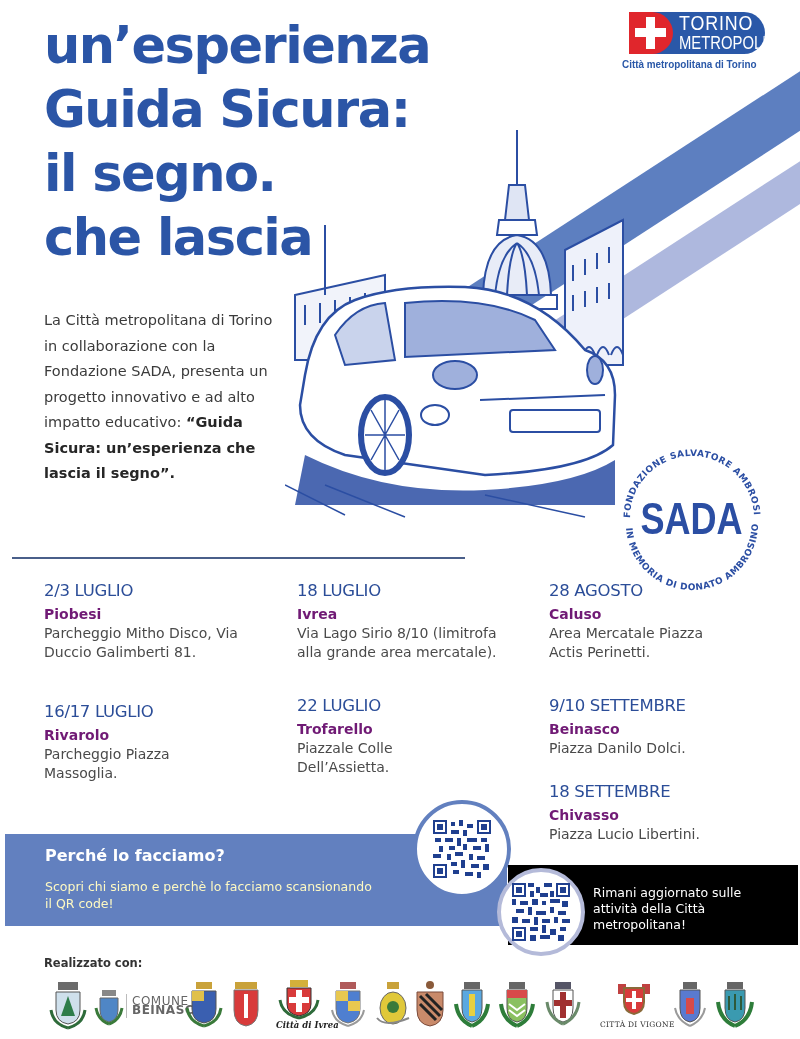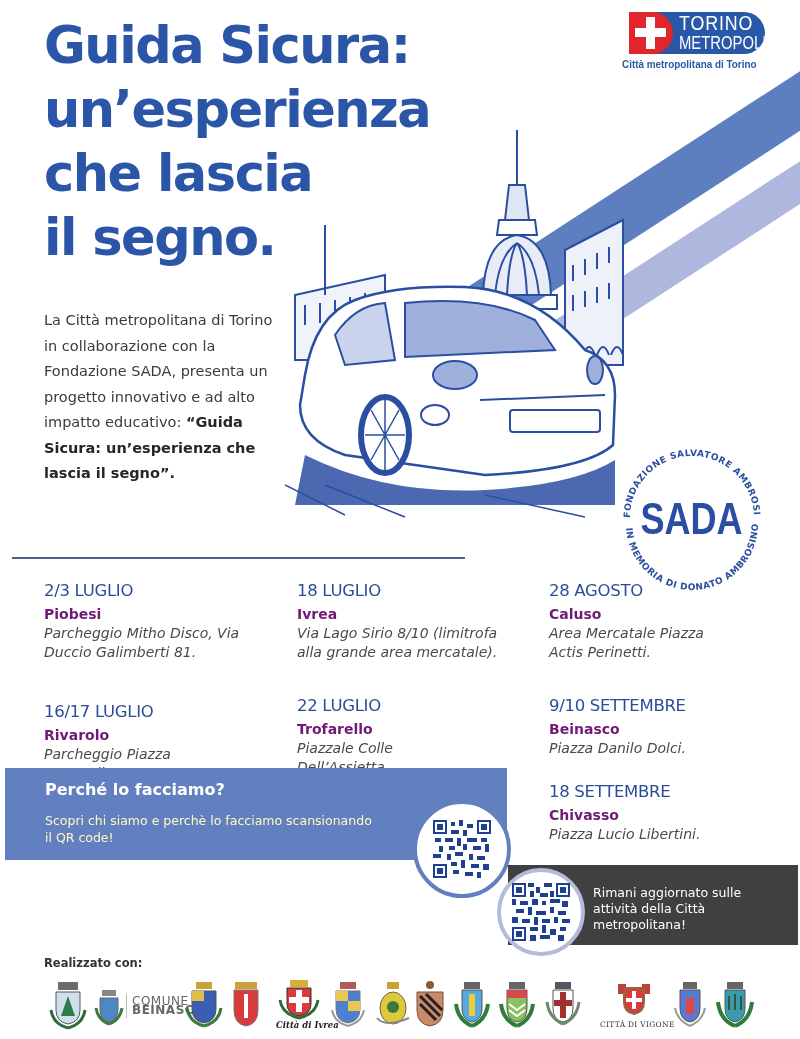--- a/index.html
+++ b/index.html
@@ -36,45 +36,45 @@
 
   
   .sada { left: 612px; top: 438px; width: 160px; height: 160px; }
 
   .divider { left: 12px; top: 557px; width: 453px; height: 2px; background: #4a5f8a; }
 
   
   .event { position: absolute; width: 240px; }
   .event .date { color: #2b4d98; font-weight: normal; font-size: 16.5px; line-height: 22px; letter-spacing: -0.3px; white-space: nowrap; }
   .event .town { color: #701a75; font-weight: bold; font-size: 14px; line-height: 19px; margin-top: 3px; }
-  .event .addr { color: #4a4a4a; font-size: 14px; line-height: 18.5px; font-style: italic; }
-
-  
-  .panel1 { left: 5px; top: 768px; width: 502px; height: 92px; background: #6280bf; border-radius: 0 0 0 0; }
+  .event .addr { color: #4a4a4a; font-size: 14px; line-height: 18.5px; }
+
+  
+  .panel1 { left: 5px; top: 834px; width: 502px; height: 92px; background: #6280bf; border-radius: 0 0 0 0; }
   .panel1-title { position: absolute; left: 40px; top: 12px; color: #fff; font-weight: bold; font-size: 16px; }
   .panel1-text { position: absolute; left: 40px; top: 44px; color: #fef9c3; font-size: 12.5px; line-height: 17px; width: 330px; }
   .qr-circle1 { left: 413px; top: 800px; width: 98px; height: 98px; border-radius: 50%; background: #fff; border: 4px solid #6280bf; }
-  .panel2 { left: 508px; top: 865px; width: 290px; height: 80px; background: #404040; }
+  .panel2 { left: 508px; top: 865px; width: 290px; height: 80px; background: #000000; }
   .panel2-text { position: absolute; left: 85px; top: 20px; width: 190px; color: #fff; font-size: 12.5px; line-height: 16px; }
   .qr-circle2 { left: 497px; top: 868px; width: 88px; height: 88px; border-radius: 50%; background: #fff; border: 4px solid #b4bad9; }
   .qr { position: absolute; }
 
   .realizzato { left: 44px; top: 956px; font-weight: bold; font-size: 11.5px; color: #333; }
 
   .crests { left: 44px; top: 980px; width: 740px; height: 52px; }
   .crest { position: absolute; top: 0; }
 </style>
 </head>
 <body>
 
 <div class="abs headline">
+  <div>un’esperienza</div>
   <div>Guida Sicura:</div>
-  <div>un’esperienza</div>
+  <div>il segno.</div>
   <div>che lascia</div>
-  <div>il segno.</div>
 </div>
 
 <div class="abs logo">
   <div class="logo-badge">
     <div class="logo-flag"></div>
     <div class="logo-t1">TORINO</div>
     <div class="logo-t2">METROPOLI</div>
   </div>
   <div class="logo-sub">Città metropolitana di Torino</div>
 </div>

